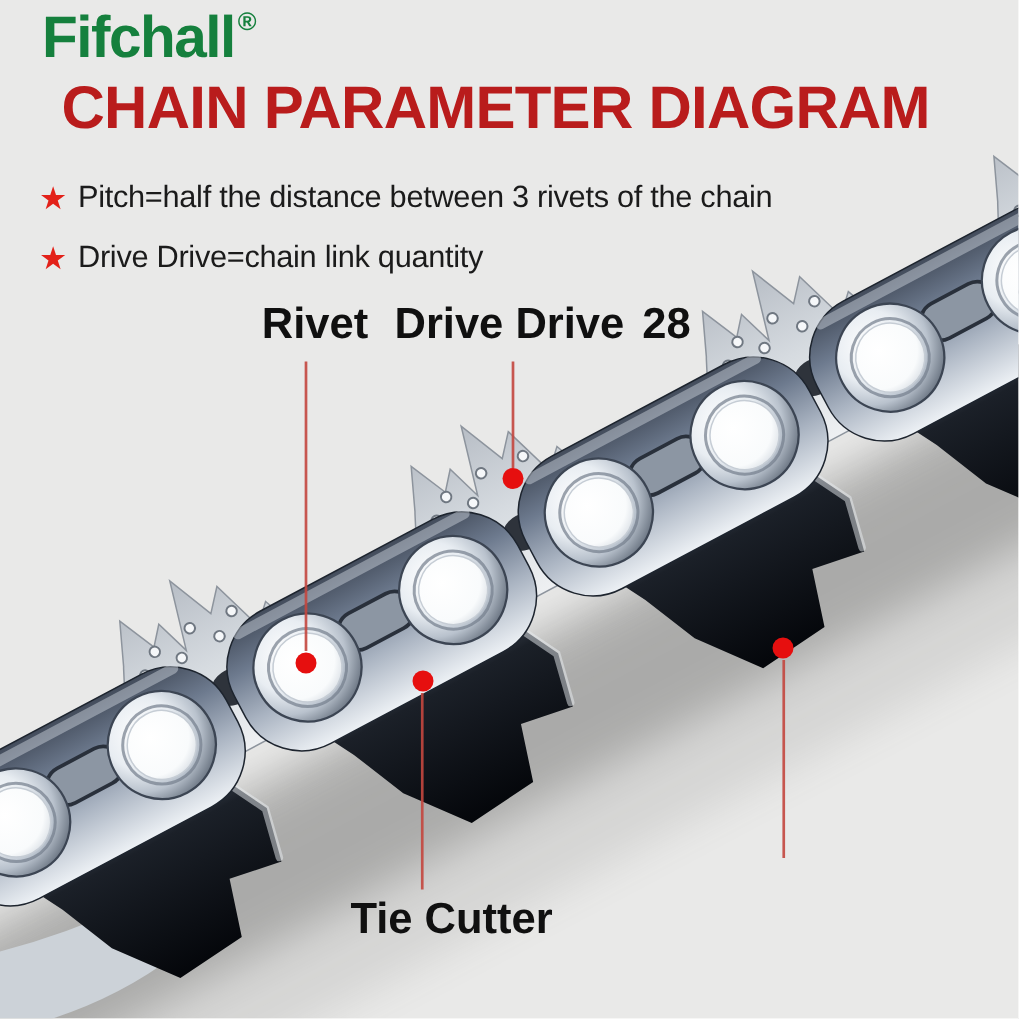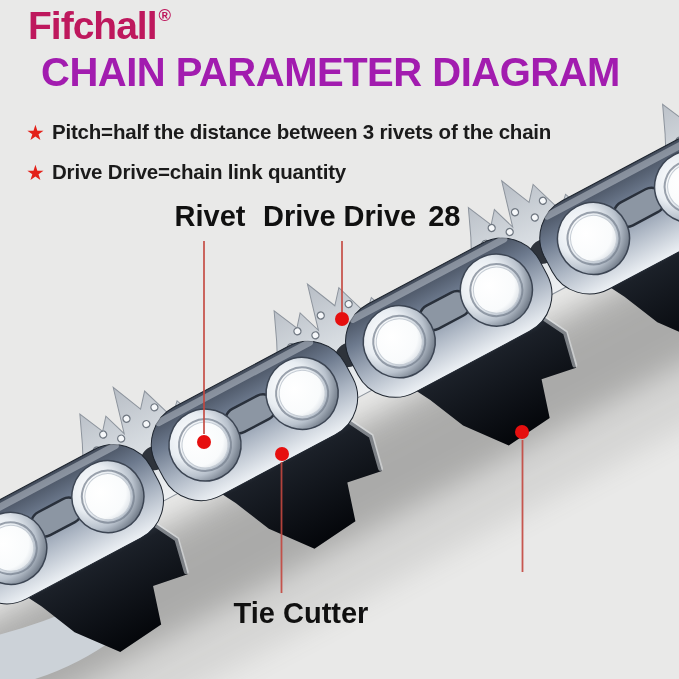--- a/index.html
+++ b/index.html
@@ -7,38 +7,38 @@
     position:relative;width:679px;height:679px;overflow:hidden;
     background:#e9e9e8;
     font-family:"Liberation Sans",sans-serif;
     color:#111;
   }
   svg{display:block;}
   .layer{position:absolute;left:0;top:0;pointer-events:none;}
 
   .brand{
     position:absolute;left:28px;top:4px;
-    font-size:39px;font-weight:800;letter-spacing:-1px;color:#be185d;
+    font-size:39px;font-weight:800;letter-spacing:-1px;color:#15803d;
     white-space:nowrap;
   }
   .brand .reg{
     font-size:17px;font-weight:700;vertical-align:18px;letter-spacing:0;margin-left:2px;
   }
   .title{
     position:absolute;left:41px;top:50px;margin:0;
-    font-size:40px;font-weight:800;letter-spacing:-0.5px;color:#a21caf;
+    font-size:40px;font-weight:800;letter-spacing:-0.5px;color:#b91c1c;
     white-space:nowrap;
   }
   .notes{position:absolute;left:26px;top:112px;}
   .note{display:flex;align-items:center;height:40px;}
   .star{
     width:26px;font-size:21px;color:#e32119;flex:0 0 26px;line-height:1;
   }
   .note-text{
-    font-size:20.5px;font-weight:700;letter-spacing:-0.2px;color:#1b1b1b;white-space:nowrap;
+    font-size:20.5px;font-weight:400;letter-spacing:-0.2px;color:#1b1b1b;white-space:nowrap;
   }
   .callout-label{
     position:absolute;font-size:29px;font-weight:600;color:#101010;white-space:nowrap;
   }
   #lbl-rivet{left:210px;top:200px;transform:translateX(-50%);}
   #lbl-drivelink{left:263px;top:200px;}
   #lbl-drivelink .dl-count{margin-left:12px;}
   #lbl-tiestrap{left:301px;top:597px;transform:translateX(-50%);}
   #lbl-cutter{left:524px;top:576px;transform:translateX(-50%);}
 </style>

